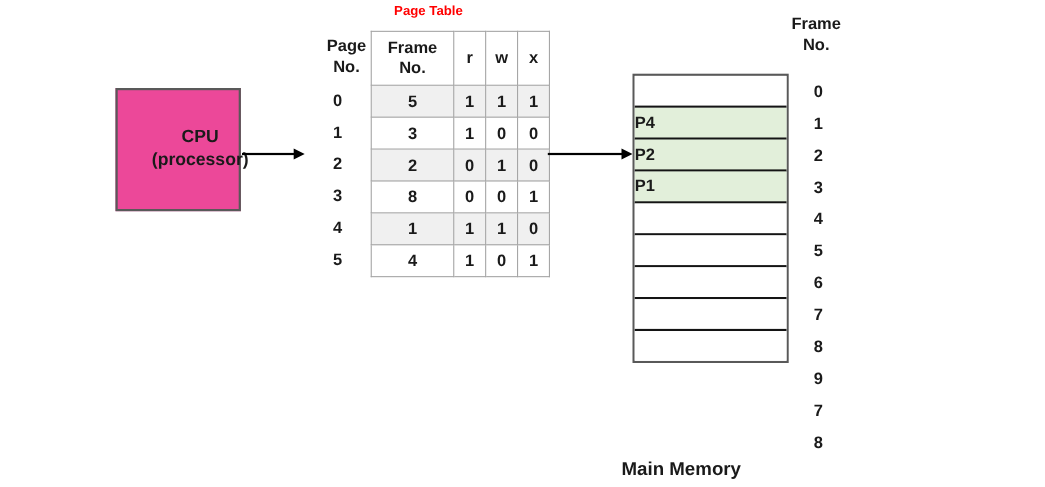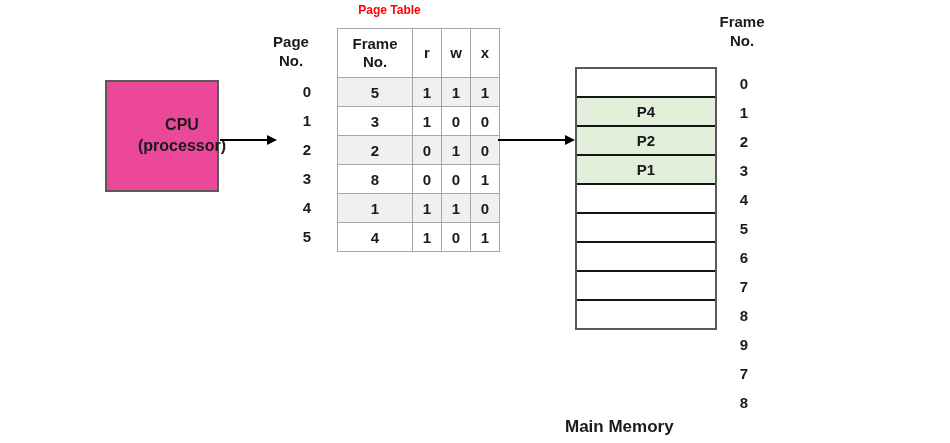--- a/index.html
+++ b/index.html
@@ -42,21 +42,21 @@
   }
   .arrow1 { left: 220px; top: 139px; width: 48px; }
   .arrow2 { left: 498px; top: 139px; width: 68px; }
 
   
   .pt-title {
     position: absolute; left: 282px; top: 3px; width: 215px;
     text-align: center; font-size: 12px; color: var(--red, #ff0000);
   }
   .pt-pageno-header {
-    position: absolute; left: 264px; top: 33px; width: 54px;
+    position: absolute; left: 288px; top: 33px; width: 54px;
     text-align: center; font-size: 15px; line-height: 1.25;
   }
   .pt-pagenos { position: absolute; left: 280px; top: 77px; width: 54px; }
   .pageno-cell { height: 29px; line-height: 29px; text-align: center; font-size: 15px; }
 
   table.pt {
     position: absolute; left: 337px; top: 28px;
     border-collapse: collapse; table-layout: fixed;
     background: #fff;
   }
@@ -76,21 +76,21 @@
     position: absolute; left: 710px; top: 13px; width: 64px;
     text-align: center; font-size: 15px; line-height: 1.25;
   }
   .mem-box {
     position: absolute; left: 575px; top: 67px; width: 142px;
     border: 2px solid var(--border, #595959); background: #fff;
   }
   .mem-cell {
     height: 29px; line-height: 27px;
     border-bottom: 2px solid #141414;
-    text-align: center; font-size: 15px; background: #fff;
+    font-size: 15px; background: #fff;
   }
   .mem-cell:last-child { border-bottom: none; height: 27px; }
   .mem-cell.occupied { background: var(--green, #e2efda); }
   .mem-framenos { position: absolute; left: 726px; top: 69px; width: 36px; }
   .mem-no { height: 29px; line-height: 29px; text-align: center; font-size: 15px; }
   .mem-title {
     position: absolute; left: 565px; top: 417px; width: 162px;
     font-size: 17px;
   }
 </style>

